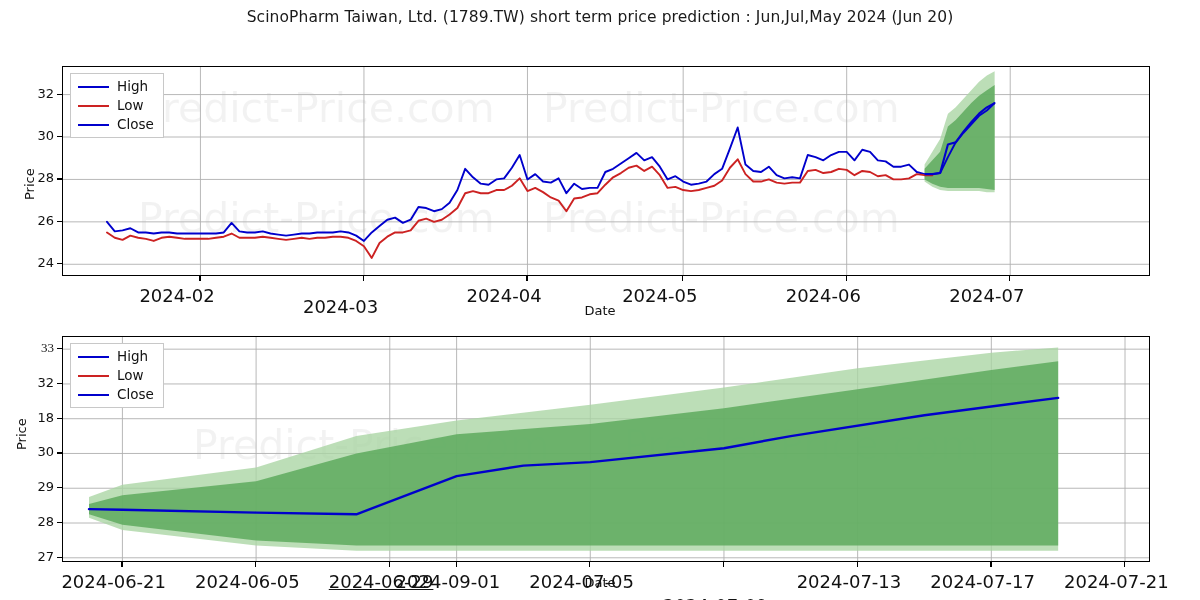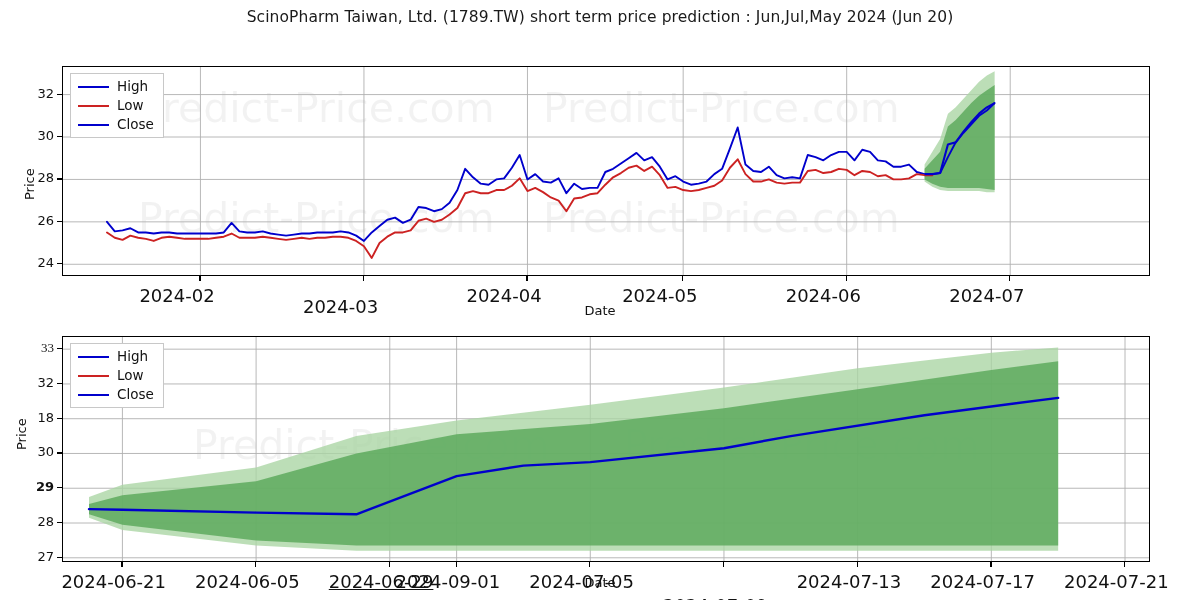--- a/index.html
+++ b/index.html
@@ -158,21 +158,21 @@
           <span class="legline" style="border-top-color: rgb(0, 0, 204);"></span>
           <span class="legtxt">Close</span>
         </div>
       </div>
 
     <div class="xlabel" style="left:0;top:255px;width:1200px;">Date</div>
   <div class="tick-y" style="left: 14px; width: 40px; top: 228.785px;">27</div>
       <div class="tickmark" style="left: 57px; top: 236.785px; width: 5px; height: 1.2px;"></div>
       <div class="tick-y" style="left: 14px; width: 40px; top: 194.015px;">28</div>
       <div class="tickmark" style="left: 57px; top: 202.015px; width: 5px; height: 1.2px;"></div>
-      <div class="tick-y" style="left: 14px; width: 40px; top: 159.246px; font-weight: bold;">29</div>
+      <div class="tick-y" style="left: 14px; width: 40px; top: 159.246px;">29</div>
       <div class="tickmark" style="left: 57px; top: 167.246px; width: 5px; height: 1.2px;"></div>
       <div class="tick-y" style="left: 14px; width: 40px; top: 124.477px;">30</div>
       <div class="tickmark" style="left: 57px; top: 132.477px; width: 5px; height: 1.2px;"></div>
       <div class="tick-y" style="left: 14px; width: 40px; top: 89.7077px;">18</div>
       <div class="tickmark" style="left: 57px; top: 97.7077px; width: 5px; height: 1.2px;"></div>
       <div class="tick-y" style="left: 14px; width: 40px; top: 54.9385px;">32</div>
       <div class="tickmark" style="left: 57px; top: 62.9385px; width: 5px; height: 1.2px;"></div>
       <div class="tick-y" style="left: 14px; width: 40px; top: 20.1692px; font-family: Liberation Serif, serif;">33</div>
       <div class="tickmark" style="left: 57px; top: 28.1692px; width: 5px; height: 1.2px;"></div>
       <div class="tick-x" style="left: 61.4194px; width: 120px; top: 251px;">2024-06-21</div>

